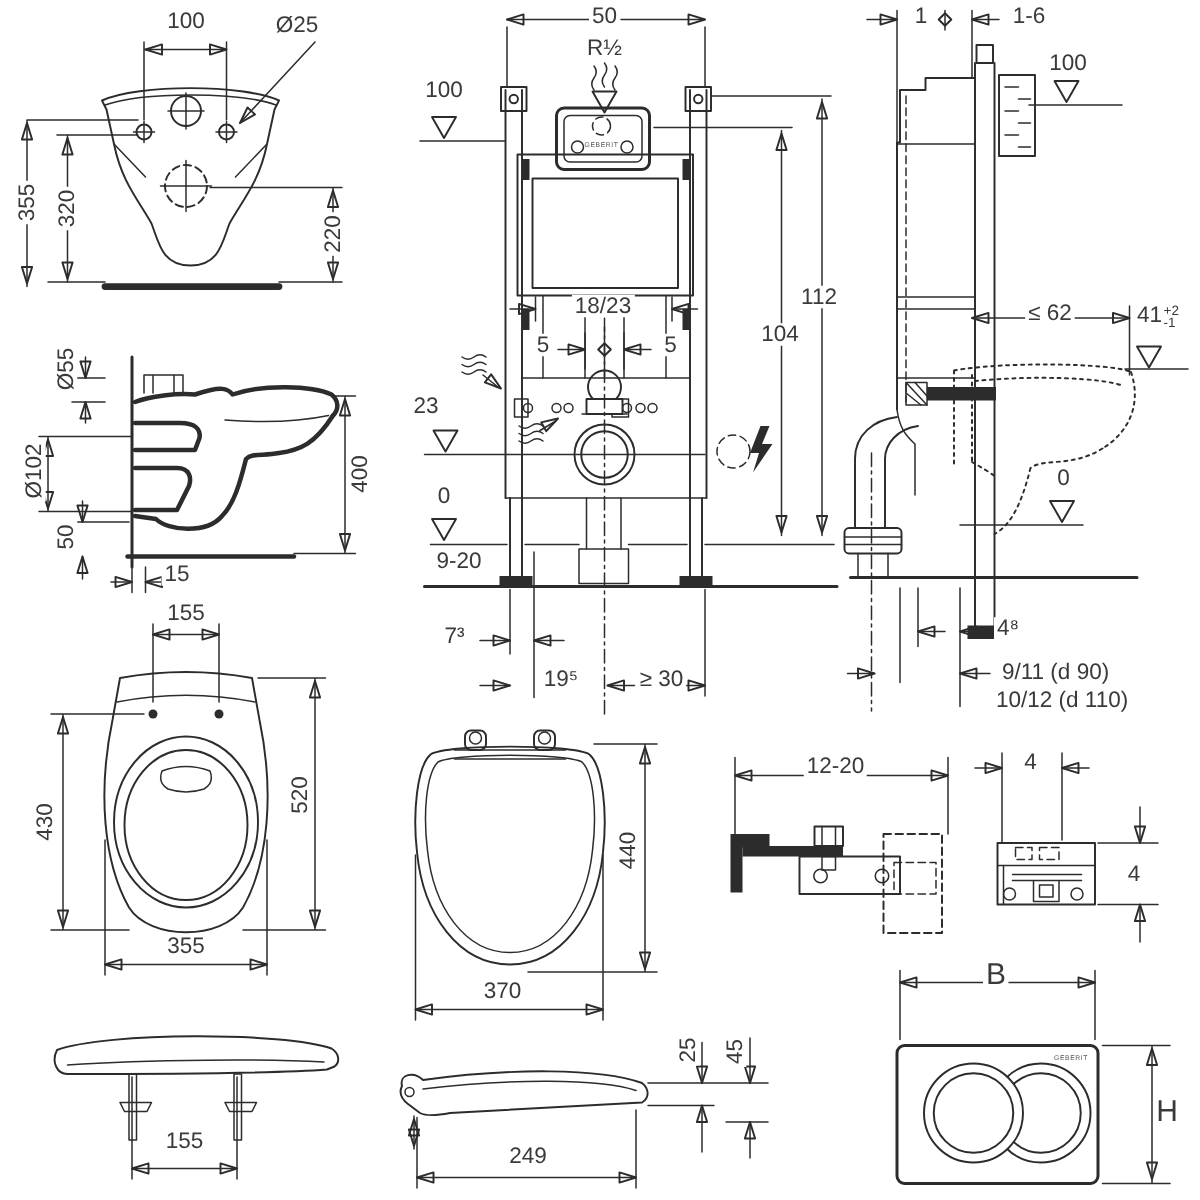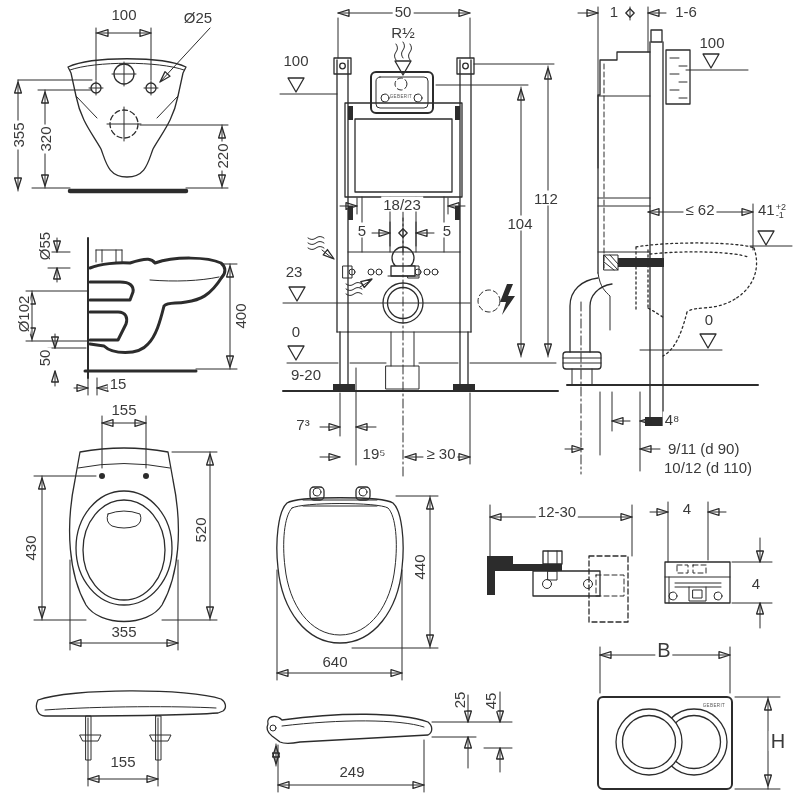--- a/index.html
+++ b/index.html
@@ -343,21 +343,21 @@
 <div class="lbl lbl-rot" style="left:200px;top:530px">520</div>
 <div class="lbl" style="left:124px;top:631px">355</div>
 
 <div class="lbl" style="left:403px;top:11px">50</div>
 <div class="lbl" style="left:403px;top:32px">R½</div>
 <div class="lbl" style="left:296px;top:60px">100</div>
 <div class="lbl tiny" style="left:401px;top:97px">GEBERIT</div>
 <div class="lbl" style="left:402px;top:204px">18/23</div>
 <div class="lbl" style="left:362px;top:230px">5</div>
 <div class="lbl" style="left:447px;top:230px">5</div>
-<div class="lbl" style="left:294px;top:271px">23</div>
+<div class="lbl" style="left:284px;top:271px">23</div>
 <div class="lbl" style="left:546px;top:198px">112</div>
 <div class="lbl" style="left:520px;top:223px">104</div>
 <div class="lbl" style="left:296px;top:331px">0</div>
 <div class="lbl" style="left:306px;top:374px">9-20</div>
 <div class="lbl" style="left:303px;top:424px">7³</div>
 <div class="lbl" style="left:374px;top:453px">19⁵</div>
 <div class="lbl" style="left:441px;top:453px">≥ 30</div>
 
 <div class="lbl" style="left:614px;top:11px">1</div>
 <div class="lbl" style="left:686px;top:11px">1-6</div>
@@ -366,23 +366,23 @@
 <div class="lbl" style="left:772px;top:211px"><span>41</span><span class="tol">
         <i>+2</i>
         <i>-1</i>
       </span></div>
 <div class="lbl" style="left:709px;top:319px">0</div>
 <div class="lbl" style="left:672px;top:419px">4⁸</div>
 <div class="lbl lbl-left" style="left:666px;top:448px">9/11  (d 90)</div>
 <div class="lbl lbl-left" style="left:662px;top:467px">10/12 (d 110)</div>
 
 <div class="lbl lbl-rot" style="left:419px;top:567px">440</div>
-<div class="lbl" style="left:335px;top:661px">640</div>
-
-<div class="lbl" style="left:557px;top:511px">12-30</div>
+<div class="lbl" style="left:335px;top:661px">370</div>
+
+<div class="lbl" style="left:557px;top:511px">12-20</div>
 <div class="lbl" style="left:687px;top:508px">4</div>
 <div class="lbl" style="left:756px;top:583px">4</div>
 
 <div class="lbl big" style="left:664px;top:650px">B</div>
 <div class="lbl big" style="left:778px;top:741px">H</div>
 <div class="lbl tiny" style="left:714px;top:706px">GEBERIT</div>
 
 <div class="lbl" style="left:123px;top:761px">155</div>
 <div class="lbl" style="left:352px;top:771px">249</div>
 <div class="lbl lbl-rot" style="left:459px;top:700px">25</div>

